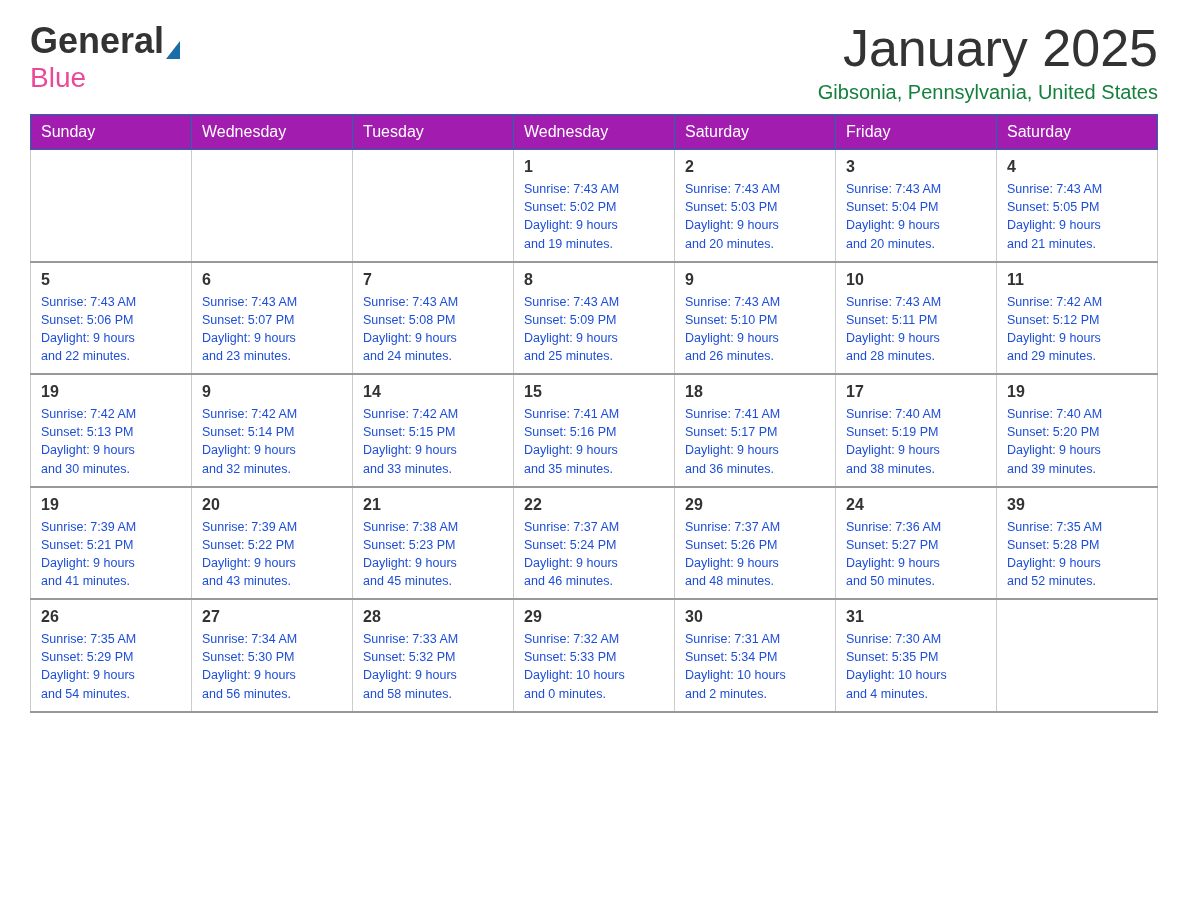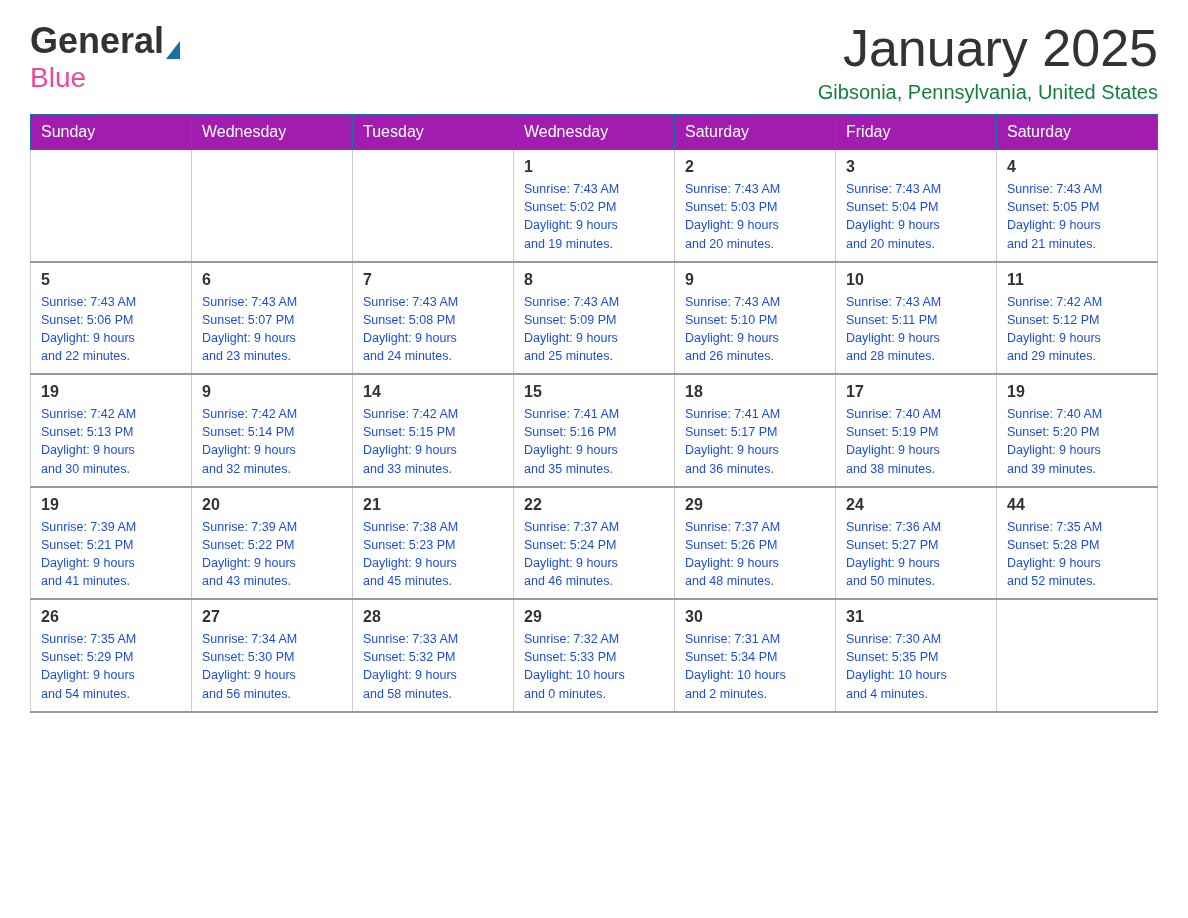--- a/index.html
+++ b/index.html
@@ -235,21 +235,21 @@
         </td>
         <td>
           <span class="day-number">29</span>
           <div class="day-info">Sunrise: 7:37 AM<br>Sunset: 5:26 PM<br>Daylight: 9 hours<br>and 48 minutes.</div>
         </td>
         <td>
           <span class="day-number">24</span>
           <div class="day-info">Sunrise: 7:36 AM<br>Sunset: 5:27 PM<br>Daylight: 9 hours<br>and 50 minutes.</div>
         </td>
         <td>
-          <span class="day-number">44</span>
+          <span class="day-number">39</span>
           <div class="day-info">Sunrise: 7:35 AM<br>Sunset: 5:28 PM<br>Daylight: 9 hours<br>and 52 minutes.</div>
         </td>
       </tr>
       <tr>
         <td>
           <span class="day-number">26</span>
           <div class="day-info">Sunrise: 7:35 AM<br>Sunset: 5:29 PM<br>Daylight: 9 hours<br>and 54 minutes.</div>
         </td>
         <td>
           <span class="day-number">27</span>

